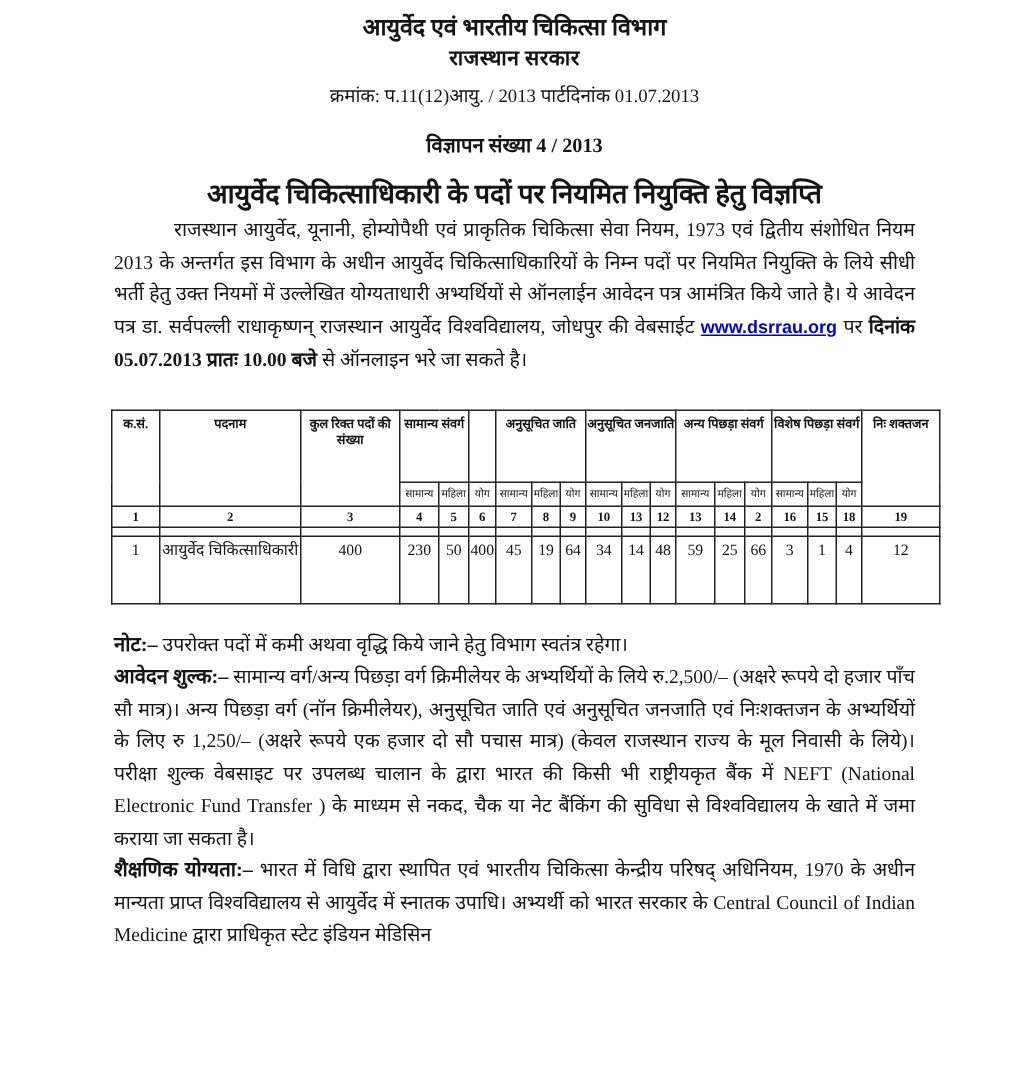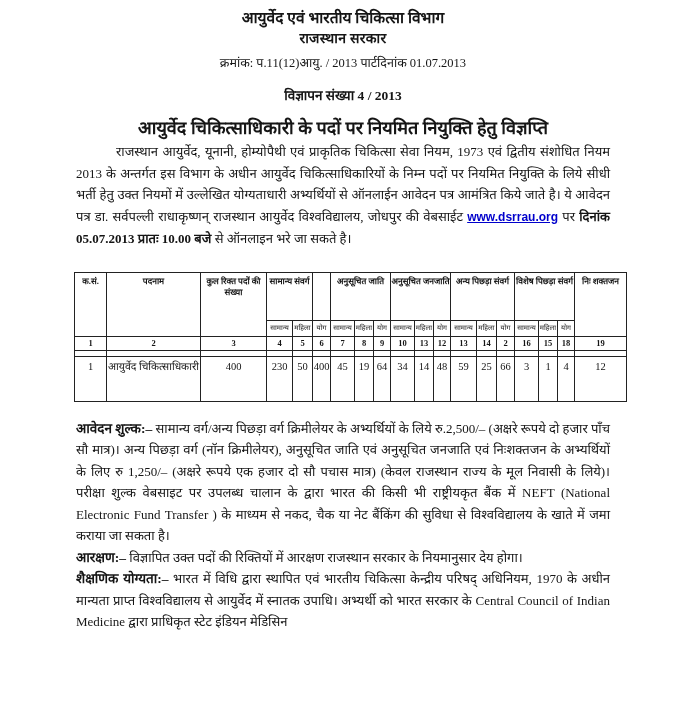--- a/index.html
+++ b/index.html
@@ -156,18 +156,18 @@
       <td>66</td>
       <td>3</td>
       <td>1</td>
       <td>4</td>
       <td>12</td>
     </tr>
   </tbody>
     </table>
 
   <div class="notes body-text">
+    <p><b>नोट:–</b><span> उपरोक्त पदों में कमी अथवा वृद्धि किये जाने हेतु विभाग स्वतंत्र रहेगा।</span></p>
     <p><b>आवेदन शुल्क:–</b><span> सामान्य वर्ग/अन्य पिछड़ा वर्ग क्रिमीलेयर के अभ्यर्थियों के लिये रु.2,500/– (अक्षरे रूपये दो हजार पाँच सौ मात्र)। अन्य पिछड़ा वर्ग (नॉन क्रिमीलेयर), अनुसूचित जाति एवं अनुसूचित जनजाति एवं निःशक्तजन के अभ्यर्थियों के लिए रु 1,250/– (अक्षरे रूपये एक हजार दो सौ पचास मात्र) (केवल राजस्थान राज्य के मूल निवासी के लिये)। परीक्षा शुल्क वेबसाइट पर उपलब्ध चालान के द्वारा भारत की किसी भी राष्ट्रीयकृत बैंक में NEFT (National Electronic Fund Transfer ) के माध्यम से नकद, चैक या नेट बैंकिंग की सुविधा से विश्वविद्यालय के खाते में जमा कराया जा सकता है।</span></p>
-    <p><b>आरक्षण:–</b><span> विज्ञापित उक्त पदों की रिक्तियों में आरक्षण राजस्थान सरकार के नियमानुसार देय होगा।</span></p>
     <p><b>शैक्षणिक योग्यता:–</b><span> भारत में विधि द्वारा स्थापित एवं भारतीय चिकित्सा केन्द्रीय परिषद् अधिनियम, 1970 के अधीन मान्यता प्राप्त विश्वविद्यालय से आयुर्वेद में स्नातक उपाधि। अभ्यर्थी को भारत सरकार के Central Council of Indian Medicine द्वारा प्राधिकृत स्टेट इंडियन मेडिसिन</span></p>
   </div>
 
 </div>
 
 </body></html>

